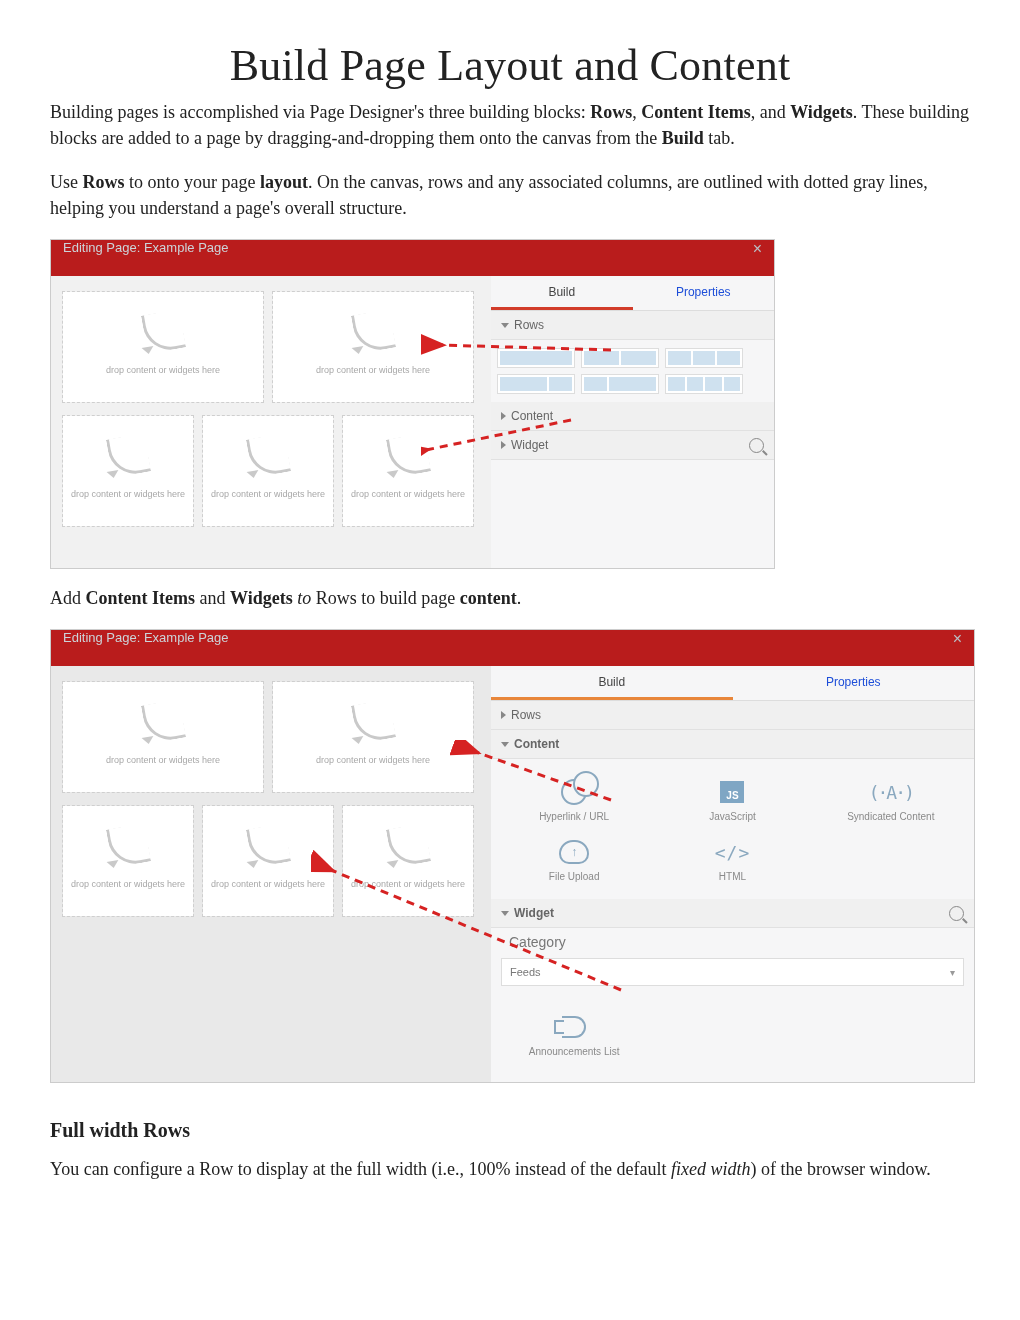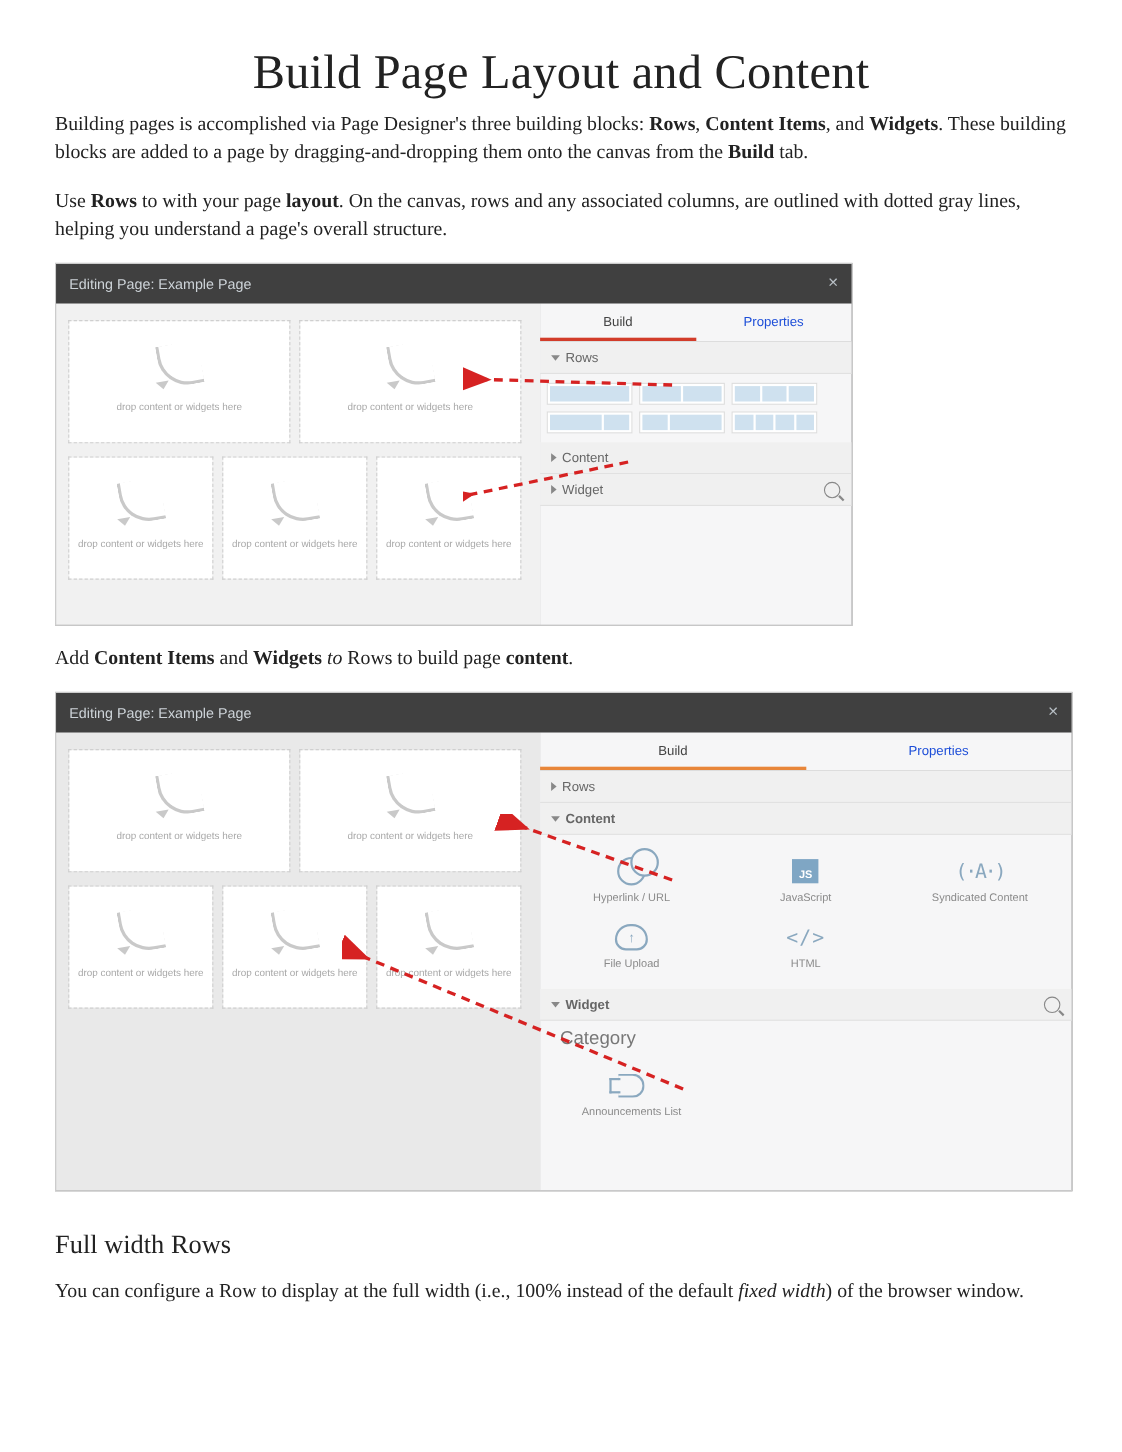--- a/index.html
+++ b/index.html
@@ -1,23 +1,23 @@
 <!DOCTYPE html>
 <html><head>
 <meta charset="utf-8">
 <style>
 html,body{margin:0;padding:0;background:#fff;color:#222;font-family:Georgia,"Times New Roman",serif}
 body{width:1020px;min-height:1320px;box-sizing:border-box;padding:20px 50px}
 h1{font-weight:400;font-size:44px;margin:20px 0 8px 0;text-align:center;letter-spacing:.2px}
 p.body{font-size:18px;line-height:1.45;margin:6px 0 18px 0;font-family:Georgia,serif}
-h2{font-weight:400;font-size:24px;margin:36px 0 14px 0}
+h2{font-weight:700;font-size:20px;margin:36px 0 14px 0}
 .screenshot{display:block;margin:8px 0 16px 0;background:#8b8b8b;border:1px solid #ccc;position:relative;font-family:Helvetica,Arial,sans-serif}
 .ss1{width:723px;height:328px}
 .ss2{width:923px;height:452px}
-.ss-titlebar{position:absolute;left:0;right:0;top:0;height:36px;background:#404040;color:#cdd3d8;display:flex;align-items:center;padding:0 12px;font-size:13px;box-sizing:border-box}
+.ss-titlebar{position:absolute;left:0;right:0;top:0;height:36px;background:#b91c1c;color:#cdd3d8;display:flex;padding:0 12px;font-size:13px;box-sizing:border-box}
 .ss-titlebar .x{margin-left:auto;color:#b9c0c6;font-size:16px}
 .ss-canvas{position:absolute;background:#f1f1f1;top:36px;bottom:0;left:0}
 .ss-panel{position:absolute;background:#f6f6f7;top:36px;bottom:0;right:0;display:flex;flex-direction:column}
 .ss1 .ss-canvas{width:440px}
 .ss1 .ss-panel{width:283px}
 .ss2 .ss-canvas{width:440px;background:#e9e9e9}
 .ss2 .ss-panel{width:483px}
 .tabs{display:flex;height:34px;border-bottom:1px solid #ddd}
 .tab{flex:1;display:flex;align-items:center;justify-content:center;font-size:12px;color:#1d4ed8;border-bottom:3px solid transparent}
 .tab.active{color:#444;border-bottom-color:#d23c2a}
@@ -60,21 +60,21 @@
 </head>
 <body>
 
 <h1>Build Page Layout and Content</h1>
 
 <p class="body">
 <span>Building pages is accomplished via Page Designer's three building blocks: </span><b>Rows</b><span>, </span><b>Content Items</b><span>, and </span><b>Widgets</b><span>. These building blocks are added to a page by dragging-and-dropping them onto the canvas from the </span><b>Build</b><span> tab.</span>
 </p>
 
 <p class="body">
-<span>Use </span><b>Rows</b><span> to with your page </span><b>layout</b><span>. On the canvas, rows and any associated columns, are outlined with dotted gray lines, helping you understand a page's overall structure.</span>
+<span>Use </span><b>Rows</b><span> to onto your page </span><b>layout</b><span>. On the canvas, rows and any associated columns, are outlined with dotted gray lines, helping you understand a page's overall structure.</span>
 </p>
 
 <div class="screenshot ss1">
   <div class="ss-titlebar">
     <span>Editing Page: Example Page</span>
     <span class="x">×</span>
   </div>
   <div class="ss-canvas">
     <div class="dropzone" style="left:12px;top:16px;width:200px;height:110px">
         <div class="arrowicon"></div>
@@ -229,21 +229,25 @@
             <span class="codebr">&lt;/&gt;</span>
           </div>
           <span class="lbl">HTML</span>
         </div>
     </div>
     <div class="sect-head">
         <span class="chev down"></span>
         <b>Widget</b>
         <span class="mag"></span>
       </div>
-    <div style="padding:6px 10px 0 18px;font-size:17px;color:#777">Category</div>
+    <div style="padding:6px 10px 0 18px;font-size:14px;color:#777">Category</div>
+    <div class="catbox">
+        <span>Feeds</span>
+        <span class="dd">▾</span>
+      </div>
     <div class="grid3">
       <div class="cell">
           <div class="ic">
             <div class="mega"></div>
           </div>
           <span class="lbl">Announcements List</span>
         </div>
     </div>
   </div>
   <svg class="redarrow" style="left:260px;top:110px;width:320px;height:280px">

